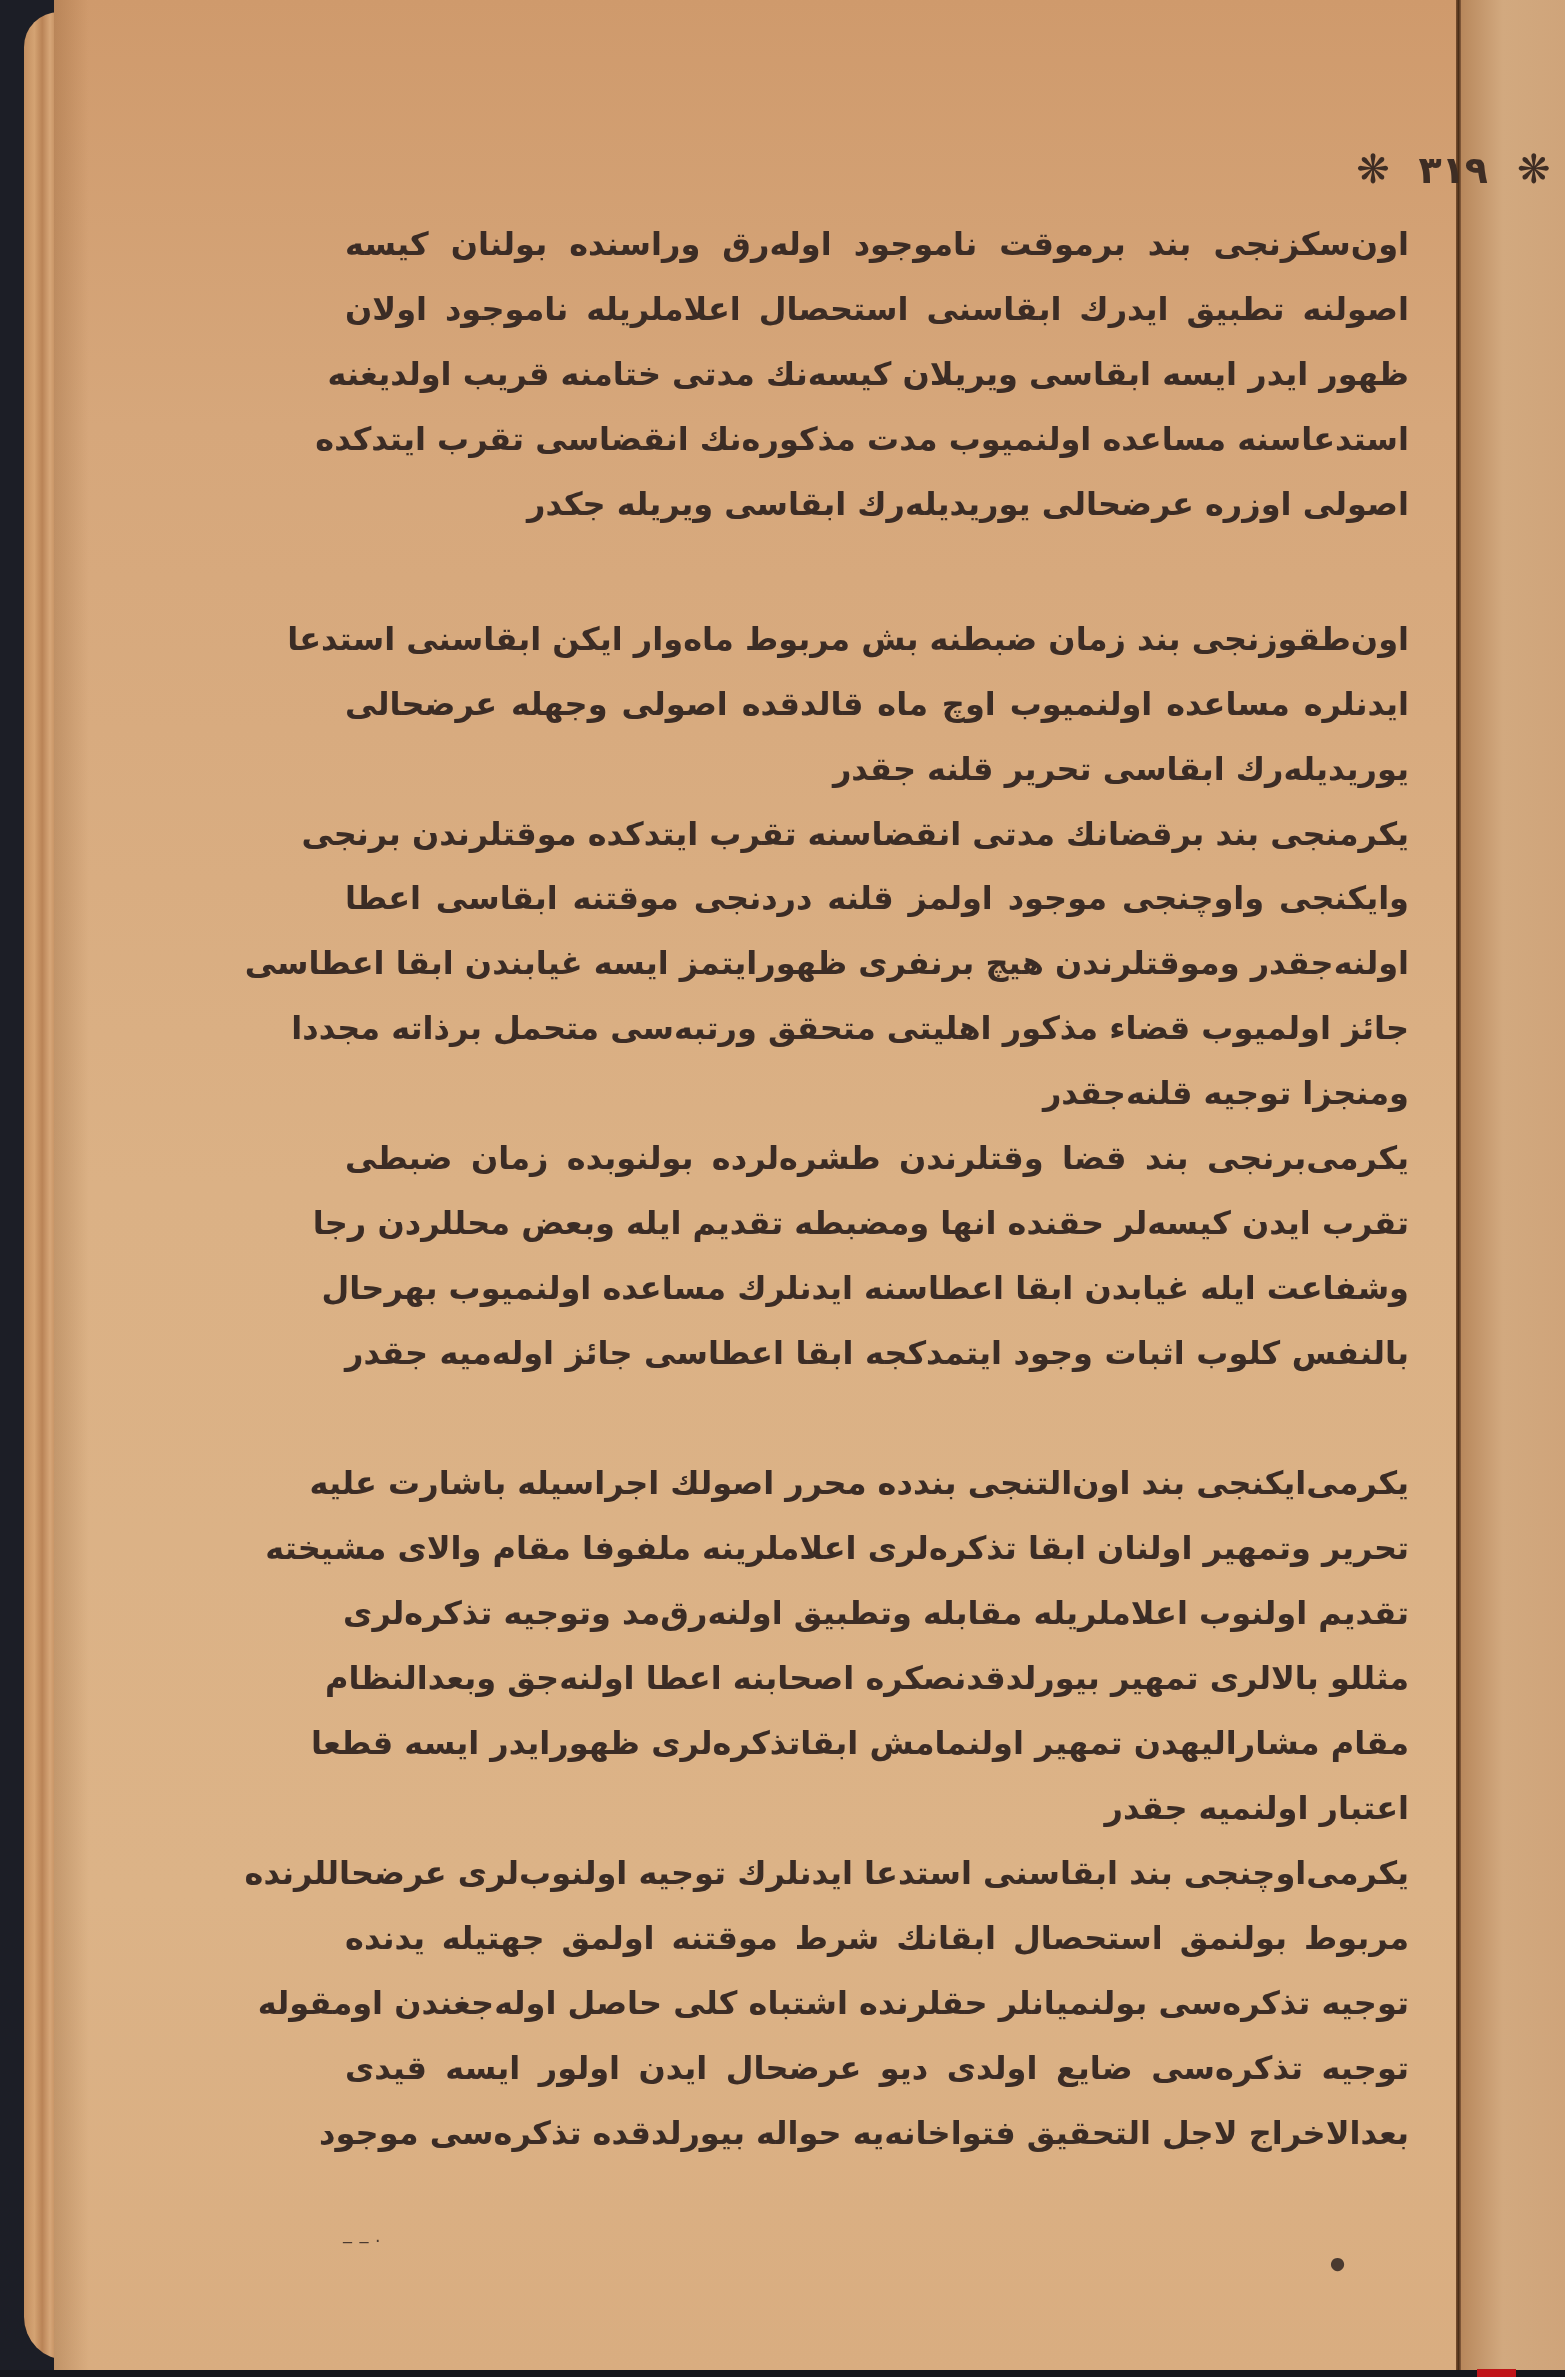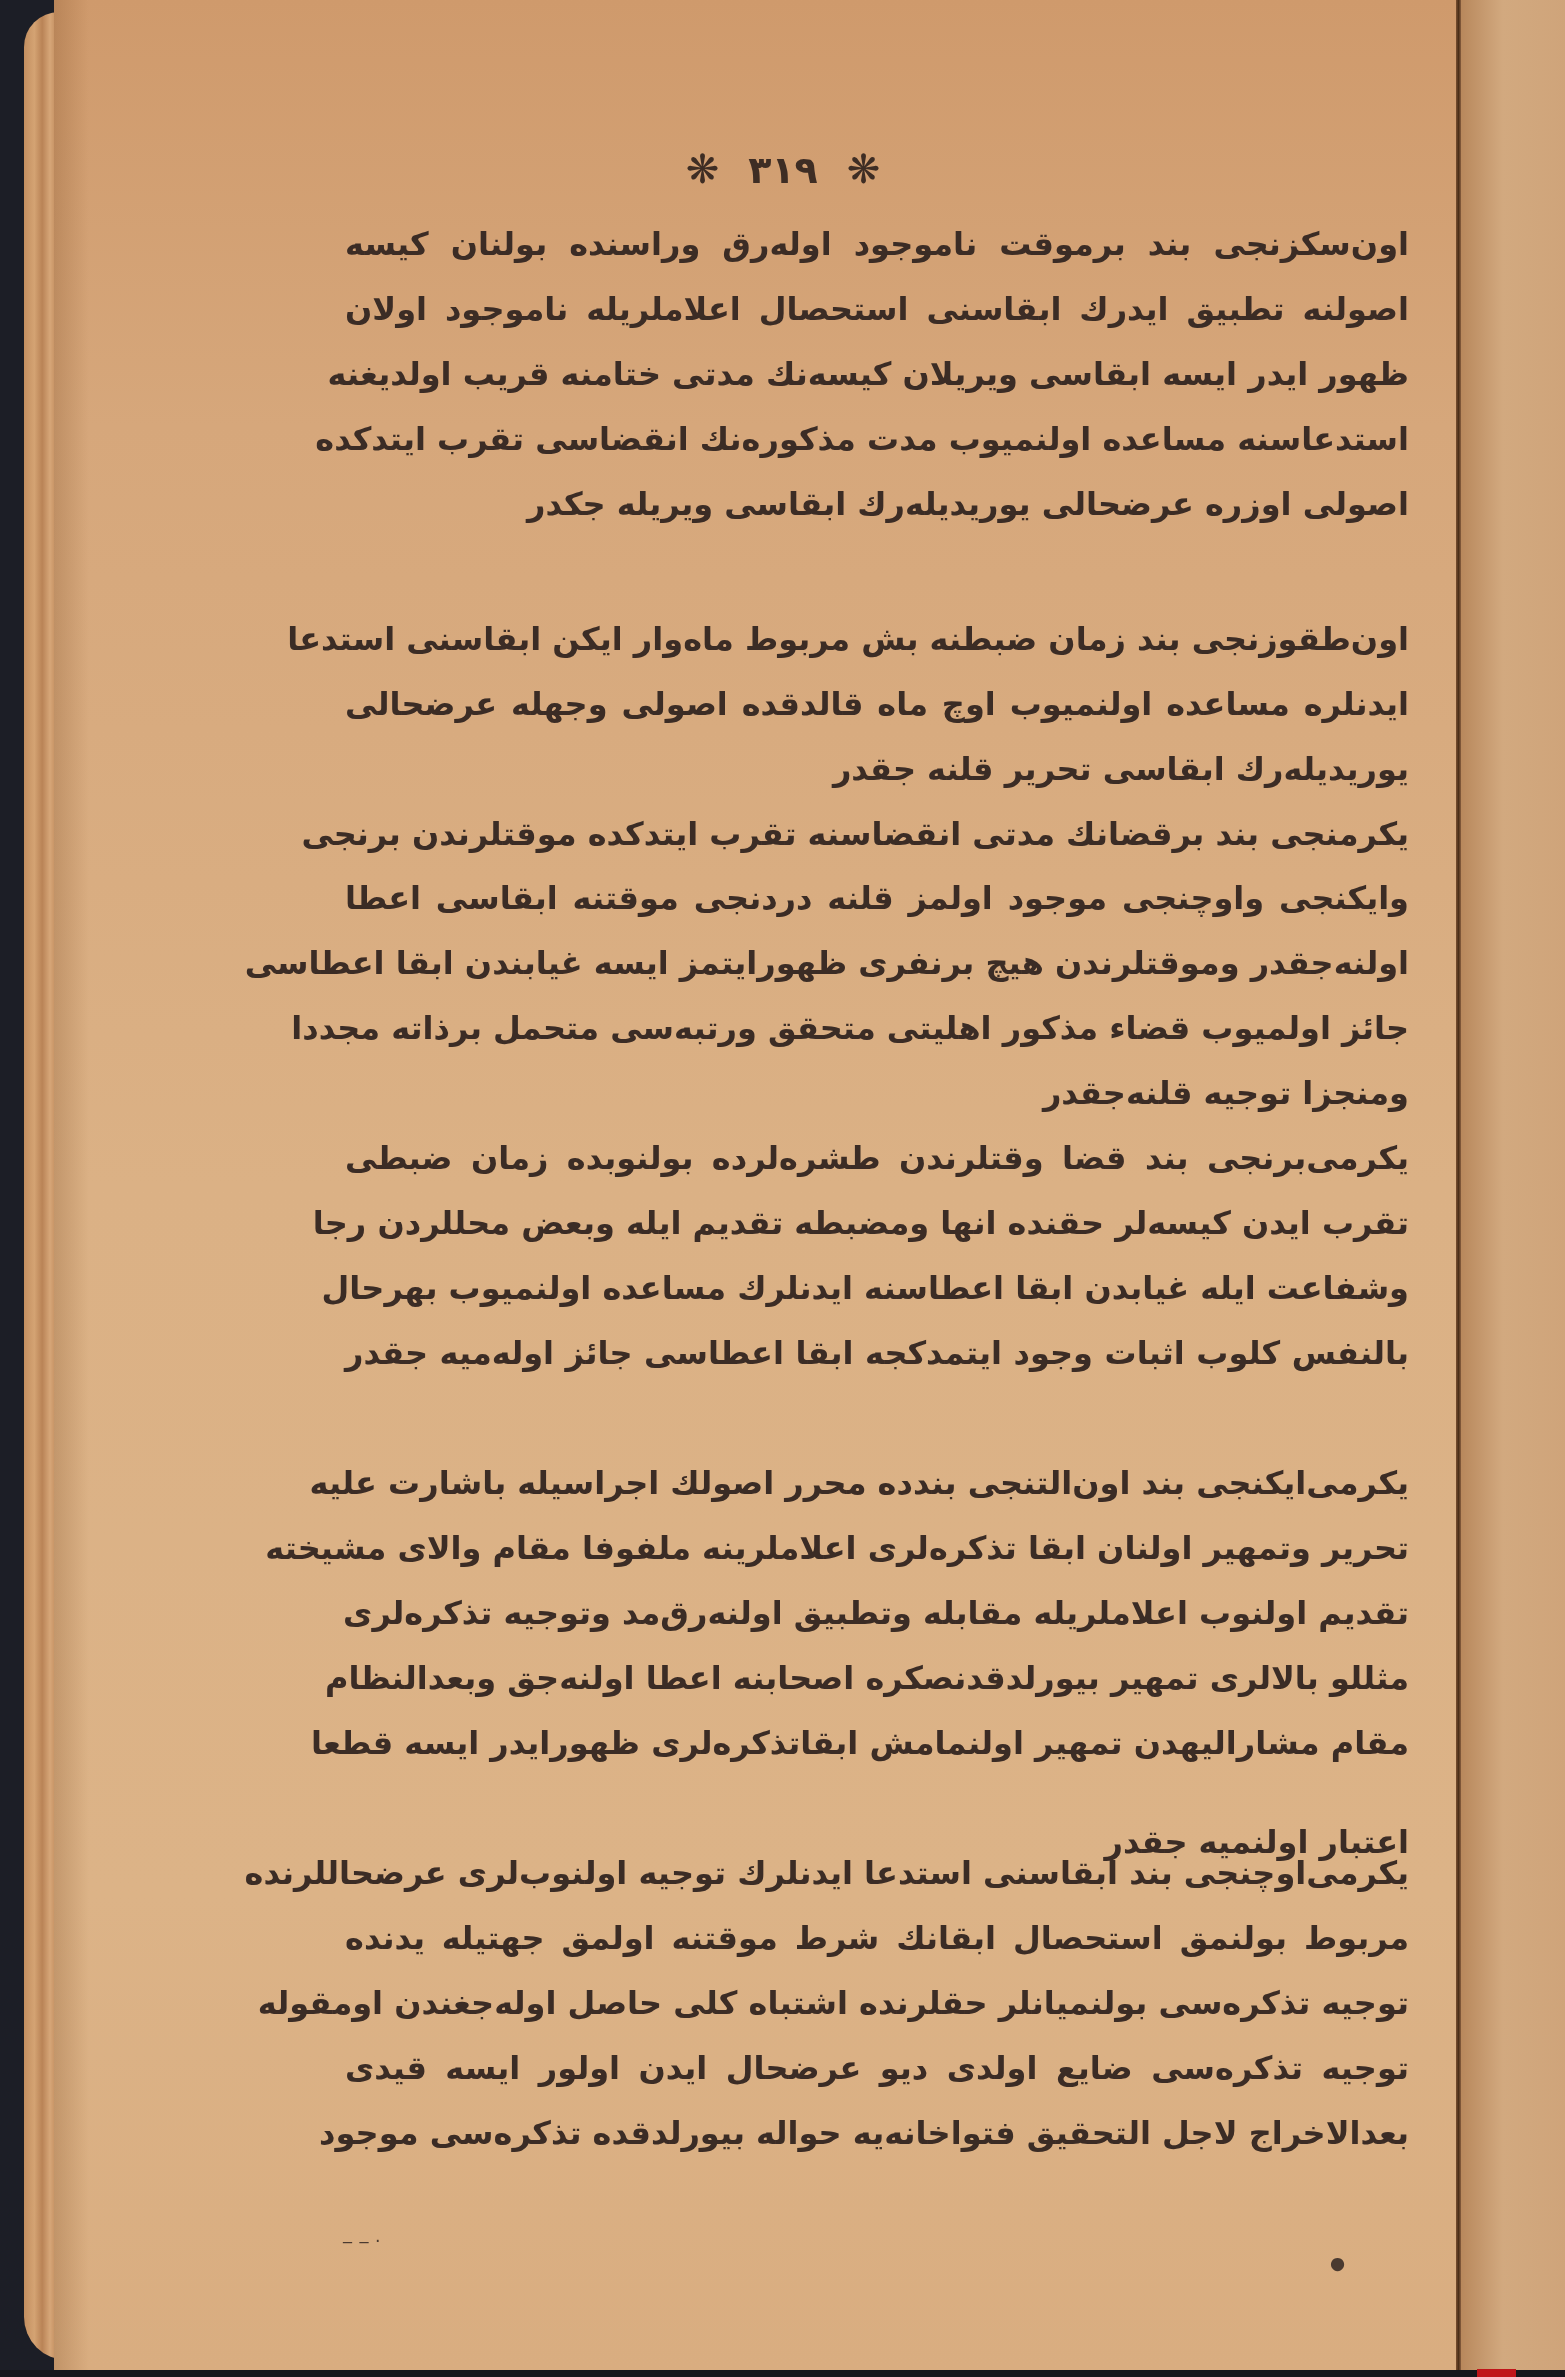--- a/index.html
+++ b/index.html
@@ -29,21 +29,21 @@
   .next-page {
     position:absolute; left:1407px; top:0; width:105px; height:100%;
     background:linear-gradient(90deg,#b8885c,#d2a97f 40%,#cfa47a);
   }
   .bottom-band {
     position:absolute; left:0; top:2370px; width:1566px; height:7.8px; background:#15161c;
   }
   .red-mark { position:absolute; left:1477px; top:2369px; width:39px; height:8.7px; background:#c0141a; }
 
   .header {
-    position:absolute; left:0; width:100%; top:146px; text-align:center;
+    position:absolute; left:0; width:100%; top:146px; text-align:right;
     color:#3e2d24; font-size:38px; font-weight:bold; direction:rtl;
   }
   .header .orn { font-size:40px; margin:0 15.6px; }
   .text-block {
     position:absolute; left:345px; width:1064px; top:0;
     direction:rtl; color:#3b2c25;
   }
   .line {
     position:absolute; right:0; width:100%;
     font-family:"DejaVu Sans", sans-serif; font-size:32px; font-weight:bold;
@@ -86,21 +86,21 @@
     <div class="line short" style="top: 1067px;">ومنجزا توجیه قلنه‌جقدر</div>
     <div class="line" style="top: 1132px;">یکرمی‌برنجی بند   قضا وقتلرندن طشره‌لرده بولنوبده زمان ضبطی</div>
     <div class="line" style="top: 1197px;">تقرب ایدن کیسه‌لر حقنده انها ومضبطه تقدیم ایله وبعض محللردن رجا</div>
     <div class="line" style="top: 1262px;">وشفاعت ایله غیابدن ابقا اعطاسنه ایدنلرك مساعده اولنمیوب بهرحال</div>
     <div class="line" style="top: 1327px;">بالنفس کلوب اثبات وجود ایتمدکجه ابقا اعطاسی جائز اوله‌میه جقدر</div>
     <div class="line" style="top: 1457px;">یکرمی‌ایکنجی بند   اون‌التنجی بندده محرر اصولك اجراسیله باشارت علیه</div>
     <div class="line" style="top: 1522px;">تحریر وتمهیر اولنان ابقا تذکره‌لری اعلاملرینه ملفوفا مقام والای مشیخته</div>
     <div class="line" style="top: 1587px;">تقدیم اولنوب اعلاملریله مقابله وتطبیق اولنه‌رق‌مد وتوجیه تذکره‌لری</div>
     <div class="line" style="top: 1652px;">مثللو بالالری تمهیر بیورلدقدنصکره اصحابنه اعطا اولنه‌جق وبعدالنظام</div>
     <div class="line" style="top: 1717px;">مقام مشارالیهدن تمهیر اولنمامش ابقاتذکره‌لری ظهورایدر ایسه قطعا</div>
-    <div class="line short" style="top: 1782px; margin-top: 34px;">اعتبار اولنمیه جقدر</div>
+    <div class="line short" style="top: 1782px;">اعتبار اولنمیه جقدر</div>
     <div class="line" style="top: 1847px;">یکرمی‌اوچنجی بند   ابقاسنی استدعا ایدنلرك توجیه اولنوب‌لری عرضحاللرنده</div>
     <div class="line" style="top: 1912px;">مربوط بولنمق استحصال ابقانك شرط موقتنه اولمق جهتیله یدنده</div>
     <div class="line" style="top: 1977px;">توجیه تذکره‌سی بولنمیانلر حقلرنده اشتباه کلی حاصل اوله‌جغندن اومقوله</div>
     <div class="line" style="top: 2042px;">توجیه تذکره‌سی ضایع اولدی دیو عرضحال ایدن اولور ایسه قیدی</div>
     <div class="line" style="top: 2107px;">بعدالاخراج لاجل التحقیق فتواخانه‌یه حواله بیورلدقده تذکره‌سی موجود</div>
   </div>
 
 <span class="smudge" style="left:342px;top:2231px;">‒ ‒ ·</span>
 <span class="smudge" style="left:1330px;top:2253px;">●</span>
 

